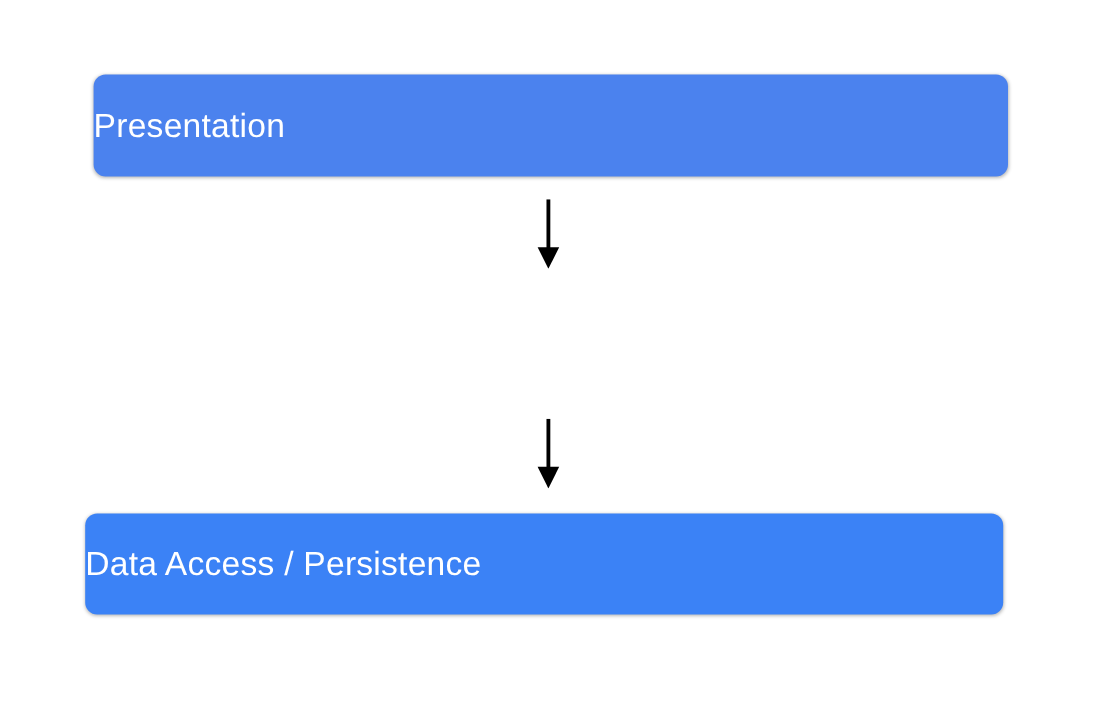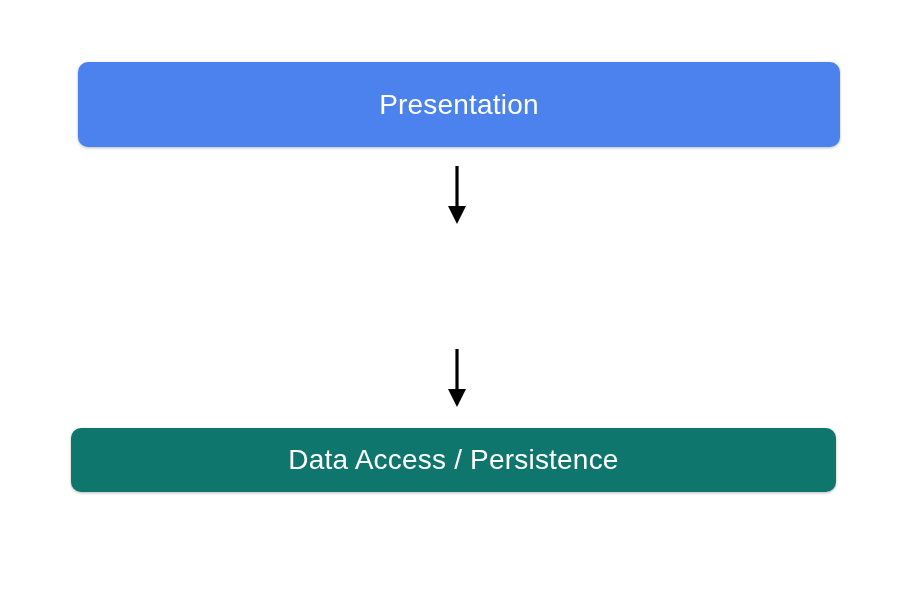--- a/index.html
+++ b/index.html
@@ -14,21 +14,20 @@
     height: 606px;
     background: #ffffff;
     overflow: hidden;
   }
   .layer-box {
     position: absolute;
     border-radius: 10px;
     box-shadow: 0 1px 3px rgba(0,0,0,0.28);
     display: flex;
     align-items: center;
-    justify-content: center;
   }
   .layer-label {
     color: #ffffff;
     font-size: 28px;
     font-weight: 400;
     letter-spacing: 0.2px;
     white-space: nowrap;
   }
   .arrow {
     position: absolute;
@@ -48,17 +47,17 @@
     <line x1="11" y1="0" x2="11" y2="42" stroke-width="3.2" stroke="#000000"></line>
     <polygon points="2,40 20,40 11,58" fill="#000000"></polygon>
   </svg>
 
 
   <svg class="arrow" style="left:446px; top:349px;" width="22" height="58" viewBox="0 0 22 58">
     <line x1="11" y1="0" x2="11" y2="42" stroke-width="3.2" stroke="#000000"></line>
     <polygon points="2,40 20,40 11,58" fill="#000000"></polygon>
   </svg>
 
-  <div class="layer-box" style="left: 71px; top: 428px; width: 765px; height: 64px; background-color: #0f766e;">
+  <div class="layer-box" style="left: 71px; top: 428px; width: 765px; height: 84px; background-color: #3b82f6;">
     <span class="layer-label">Data Access / Persistence</span>
   </div>
 
 </div>
 
 </body></html>

